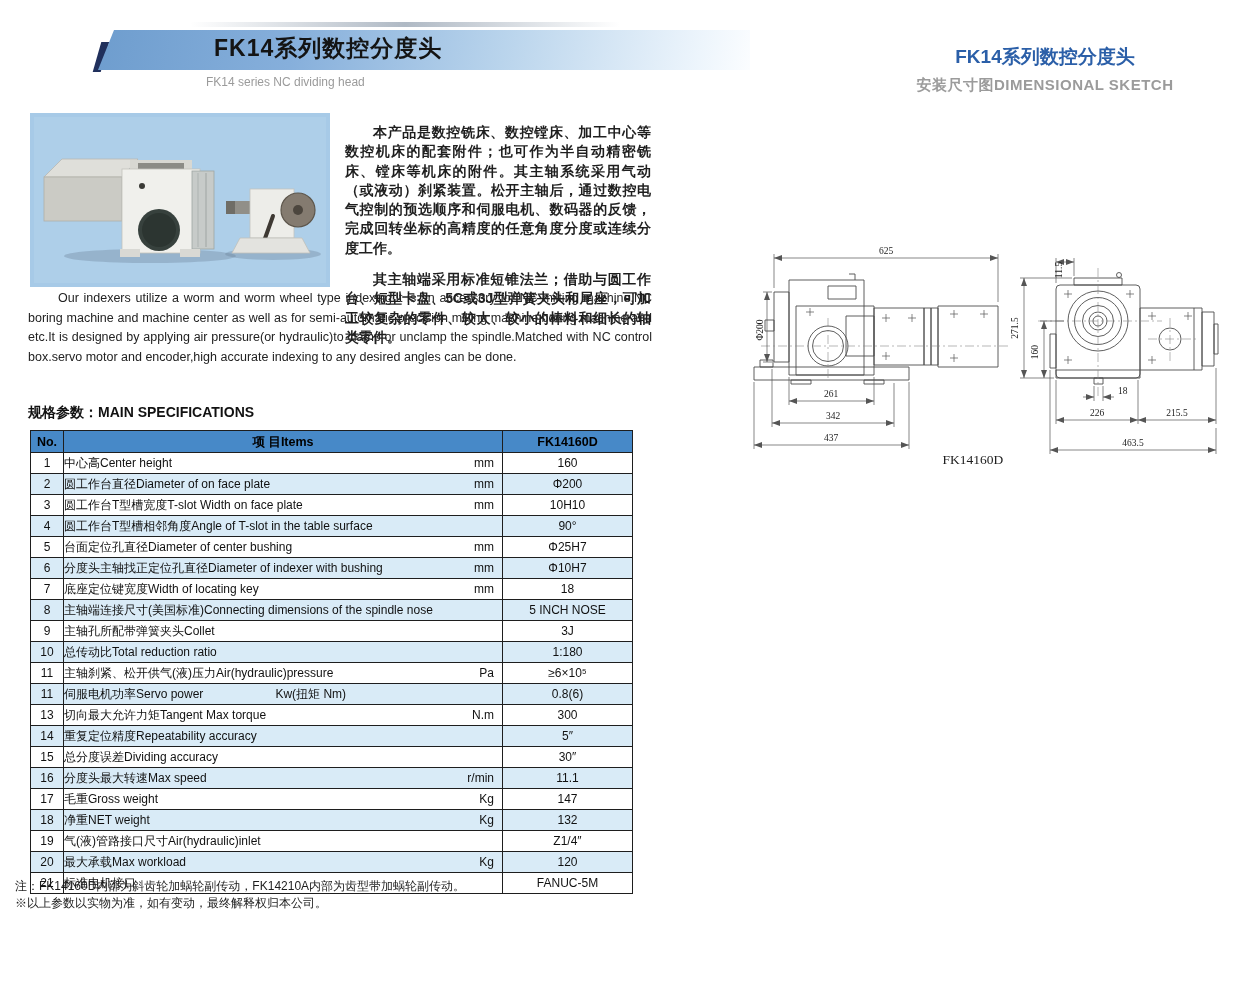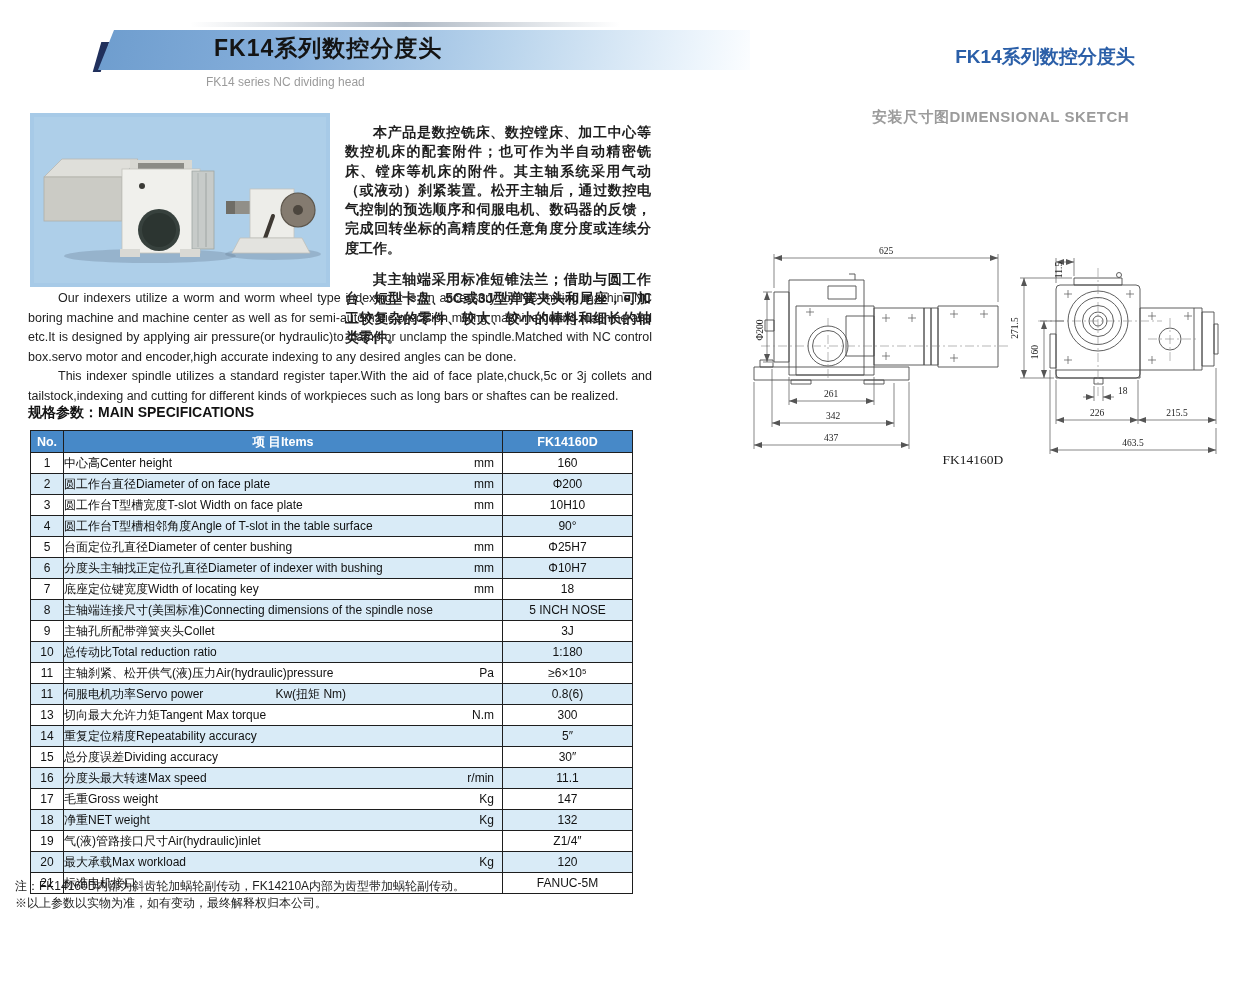--- a/index.html
+++ b/index.html
@@ -12,41 +12,41 @@
   .ribbon{position:absolute;left:98px;top:30px;width:652px;height:40px;
      background:linear-gradient(100deg,#6E9DCE 0%,#86AFDB 30%,#B9D4EC 62%,#EDF5FC 92%,#FBFDFF 100%);
      clip-path:polygon(16px 0,100% 0,100% 100%,0 100%);}
   .ribbon-dark{position:absolute;left:97px;top:42px;width:8px;height:30px;background:#20305C;
      transform:skewX(-16deg);}
   .title-left{position:absolute;left:214px;top:33px;font-size:23px;font-weight:bold;color:#141414;
      letter-spacing:1px;white-space:nowrap;}
   .subtitle-left{position:absolute;left:206px;top:75px;font-size:12px;color:#9B9B9B;white-space:nowrap;}
   .title-right{position:absolute;left:880px;top:44px;width:330px;text-align:center;
      font-size:19px;font-weight:bold;color:#2B5FA8;white-space:nowrap;}
-  .subtitle-right{position:absolute;left:872px;top:76px;width:346px;text-align:left;
-     font-size:15px;font-weight:bold;color:#9B9B9B;letter-spacing:.5px;white-space:nowrap;margin-top:32px;}
+  .subtitle-right{position:absolute;left:872px;top:76px;width:346px;text-align:center;
+     font-size:15px;font-weight:bold;color:#9B9B9B;letter-spacing:.5px;white-space:nowrap;}
 
   
   .photo{position:absolute;left:30px;top:113px;width:300px;height:174px;}
 
   
   .desc-zh{position:absolute;left:333px;top:111px;width:330px;font-size:14px;font-weight:600;
      line-height:19.3px;text-align:justify;color:#1f1f1f;}
   .desc-zh p{margin:12px;text-indent:2em;}
   .desc-en{position:absolute;left:28px;top:289px;width:624px;font-size:12.5px;line-height:19.6px;
      text-align:justify;color:#222;}
   .desc-en p{margin:0;text-indent:2.4em;}
   .section-title{position:absolute;left:28px;top:404px;font-size:14px;font-weight:bold;color:#111;}
 
   
   .spec-wrap{position:absolute;left:30px;top:430px;}
   table.spec{border-collapse:collapse;table-layout:fixed;width:602px;font-size:12px;color:#111;}
   table.spec th,table.spec td{border:1px solid #1e1e1e;height:20px;line-height:20px;padding:0;
      overflow:hidden;white-space:nowrap;}
-  table.spec thead th{background:#4789C8;color:#ffffff;font-weight:bold;height:21px;font-size:12.5px;
+  table.spec thead th{background:#4789C8;color:#000000;font-weight:bold;height:21px;font-size:12.5px;
      text-align:center;}
   td.c-no{text-align:center;}
   td.c-item{text-align:left;padding-left:9px;}
   td.c-item .un{float:right;padding-right:8px;}
   td.c-item .un.mid{float:none;padding-left:72px;}
   td.c-val{text-align:center;}
   tr.alt td{background:#D9EBF7;}
 
   
   .notes{position:absolute;left:15px;top:878px;font-size:12px;line-height:17px;color:#1d1d1d;
@@ -106,21 +106,20 @@
     <line x1="243" y1="103" x2="233" y2="131" stroke="#3E3933" stroke-width="4" stroke-linecap="round"></line>
     <polygon points="210,125 272,125 280,140 202,140" fill="#E3E3DF" stroke="#C0C0BA" stroke-width="0.8"></polygon>
   </svg>
 
   <div class="desc-zh">
     <p>本产品是数控铣床、数控镗床、加工中心等数控机床的配套附件；也可作为半自动精密铣床、镗床等机床的附件。其主轴系统采用气动（或液动）刹紧装置。松开主轴后，通过数控电气控制的预选顺序和伺服电机、数码器的反馈，完成回转坐标的高精度的任意角度分度或连续分度工作。</p>
     <p>其主轴端采用标准短锥法兰；借助与圆工作台、短型卡盘、5C或3J型弹簧夹头和尾座，可加工较复杂的零件、较大、较小的棒料和细长的轴类零件。</p>
   </div>
   <div class="desc-en">
     <p>Our indexers utilize a worm and worm wheel type indexing.It is an accessory for NC milting machine,NC boring machine and machine center as well as for semi-automatic precision milling machine,boring machine and etc.It is designed by applying air pressure(or hydraulic)to clamp or unclamp the spindle.Matched with NC control box.servo motor and encoder,high accurate indexing to any desired angles can be done.</p>
-    <p>This indexer spindle utilizes a standard register taper.With the aid of face plate,chuck,5c or 3j collets and tailstock,indexing and cutting for different kinds of workpieces such as long bars or shaftes can be realized.</p>
   </div>
 
   <div class="section-title">规格参数：MAIN SPECIFICATIONS</div>
 
   <div class="spec-wrap">
     <table class="spec">
       <colgroup>
           <col style="width:33px">
           <col style="width:439px">
           <col style="width:130px">

